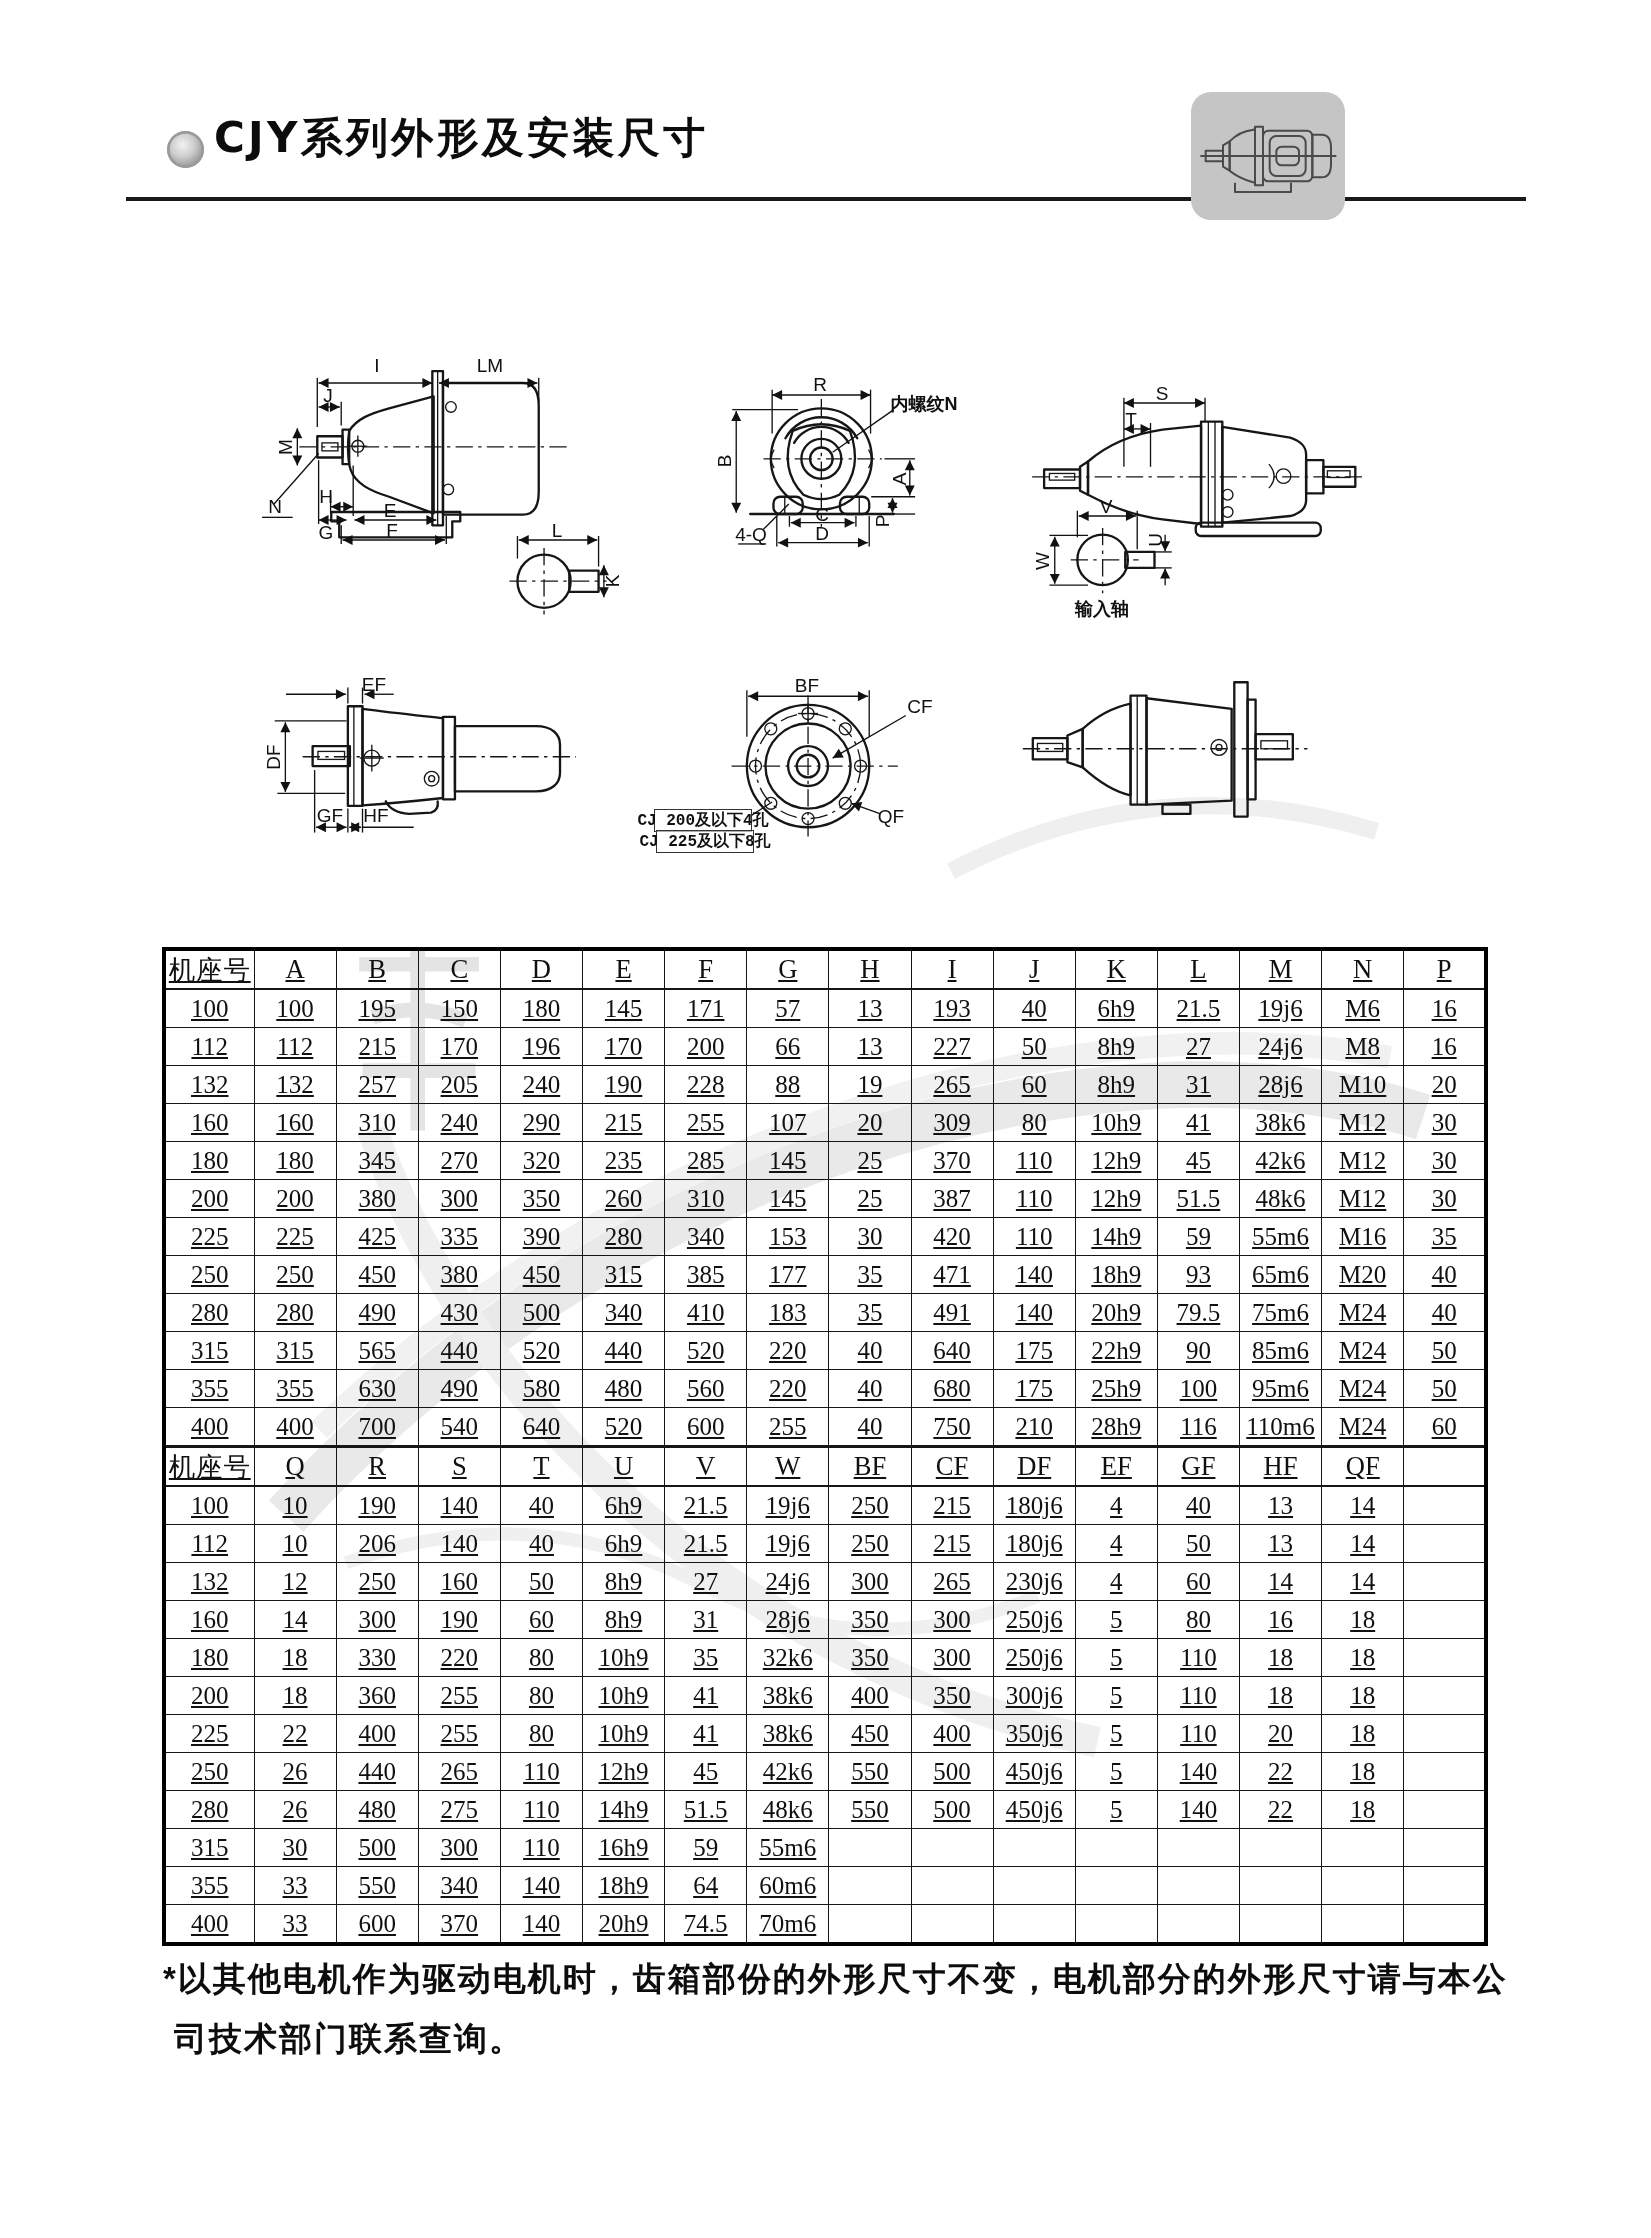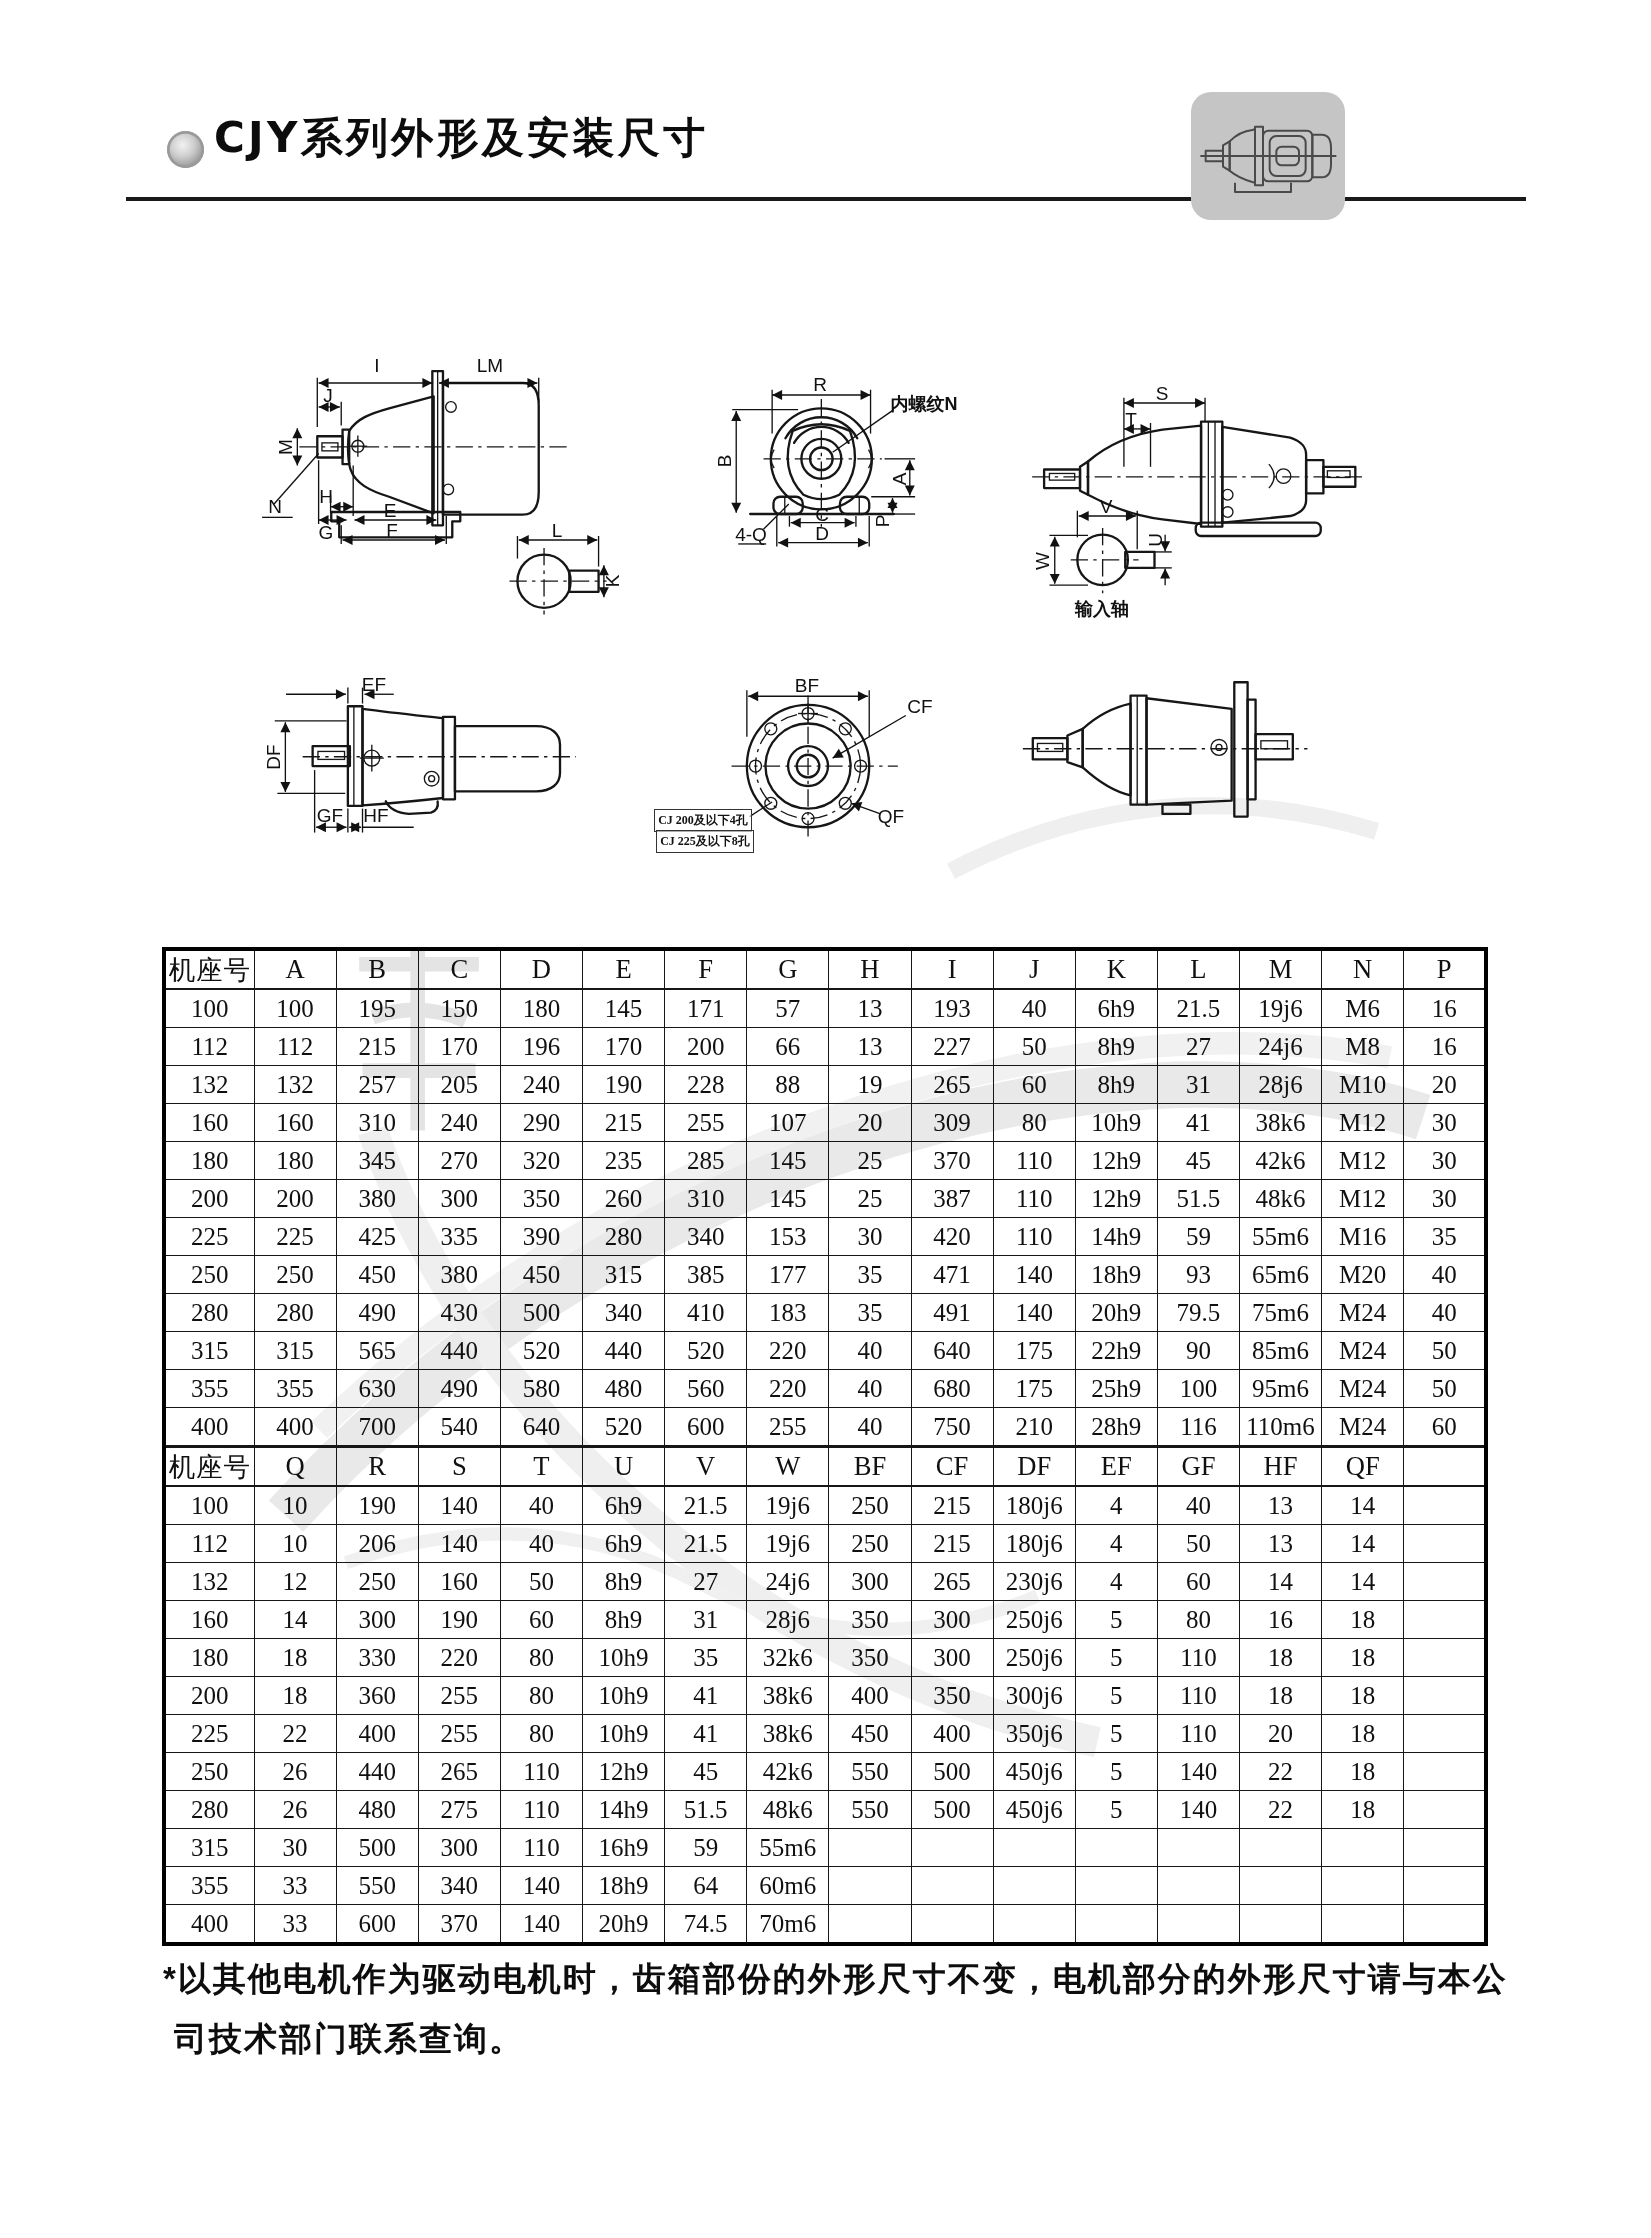--- a/index.html
+++ b/index.html
@@ -24,24 +24,24 @@
   .dim{stroke:#111;stroke-width:2;fill:none;marker-start:url(#ar);marker-end:url(#ar);}
   .exl{stroke:#111;stroke-width:2;fill:none;}
   .ldr{stroke:#111;stroke-width:2;fill:none;}
   
   .dl{position:absolute;transform:translate(-50%,-50%);font-family:"Liberation Sans",sans-serif;
       font-size:19px;color:#111;white-space:nowrap;z-index:3;}
   .rot{transform:translate(-50%,-50%) rotate(-90deg);}
   .cjk{font-size:18px;font-weight:bold;}
   .nbox{position:absolute;border:1.3px solid #333;background:rgba(255,255,255,.6);
         display:flex;align-items:center;justify-content:center;z-index:3;
-        font-family:Liberation Serif, serif;font-weight:bold;font-size:12px;white-space:nowrap;}
+        font-family:Liberation Mono, monospace;font-weight:bold;font-size:16px;white-space:nowrap;}
   
   table.dim-table{position:absolute;left:162px;top:947px;width:1326px;z-index:2;
-        border-collapse:collapse;table-layout:fixed;background:transparent;}
+        border-collapse:collapse;table-layout:fixed;background:transparent;text-decoration:underline;}
   .dim-table th,.dim-table td{border:1.3px solid #161616;text-align:center;vertical-align:middle;
         height:37px;padding:0;font-family:"Liberation Serif",serif;font-weight:normal;
         font-size:25px;color:#101010;overflow:hidden;}
   .dim-table{border:4.7px solid #000;}
   .dim-table tr.hdr th{border-top-width:3.3px;border-bottom-width:2.7px;font-size:26.6px;}
   .dim-table th.zh{font-size:24px;letter-spacing:0.7px;}
   .dim-table col.c0{width:90px;}
   
   .fn{position:absolute;font-family:Liberation Sans, sans-serif;font-weight:bold;font-size:33px;
       letter-spacing:2px;color:#0d0d0d;white-space:nowrap;z-index:2;}

